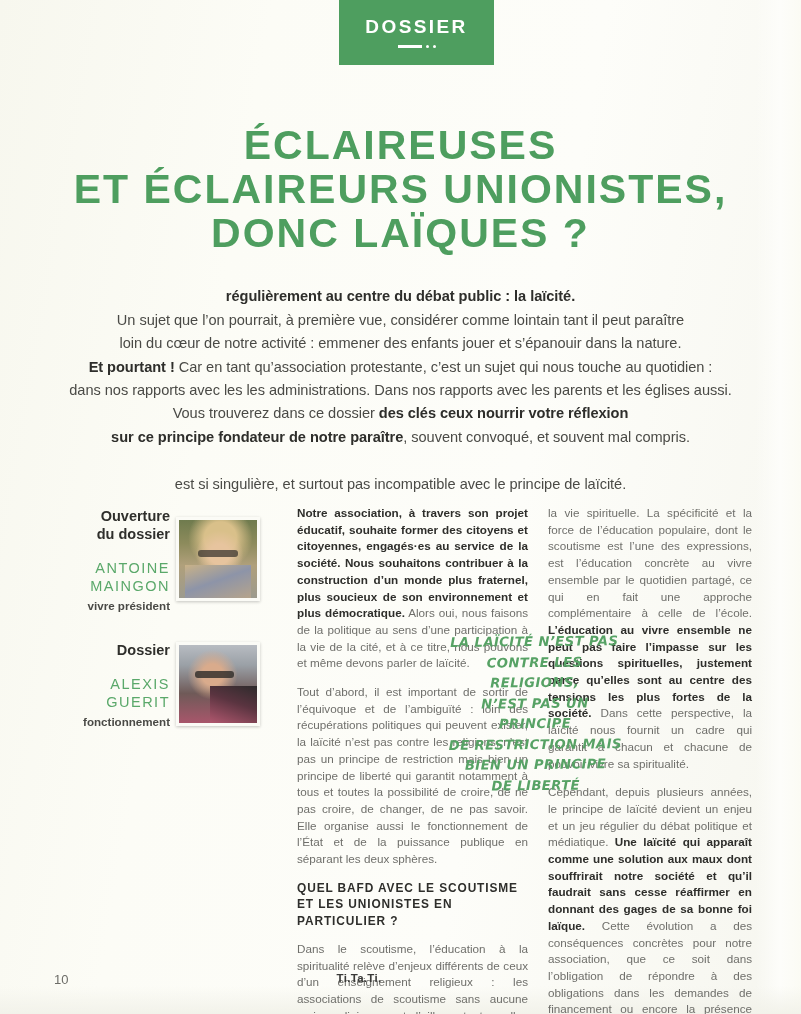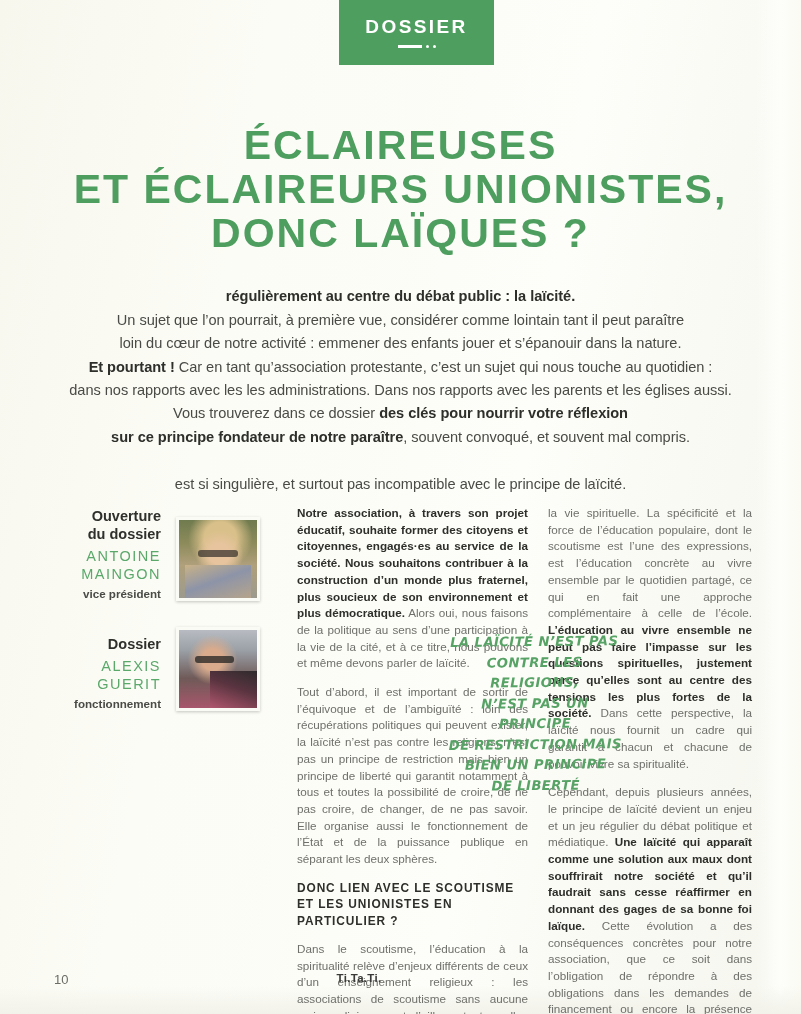--- a/index.html
+++ b/index.html
@@ -59,29 +59,29 @@
     position:absolute;left:52px;top:262px;width:697px;
     text-align:center;
     font-size:14.6px;line-height:23.4px;
     color:#4a4a46;
     letter-spacing:-0.05px;
   }
   .chapo b{color:#2e2e2b;font-weight:bold;}
 
   
   .credits{position:absolute;left:50px;top:505px;width:210px;}
-  .credit{display:flex;justify-content:flex-end;align-items:flex-end;gap:15px;}
+  .credit{display:flex;justify-content:flex-end;align-items:center;gap:6px;}
   .credit + .credit{margin-top:26px;}
   .credit-text{text-align:right;padding-top:2px;}
   .credit-role{
     font-size:14.5px;line-height:18px;color:#2f2f2c;font-weight:bold;
     white-space:pre-line;
   }
   .credit-name{
-    margin-top:4px;
+    margin-top:16px;
     font-size:14.5px;line-height:18px;color:#5aa86a;
     letter-spacing:1.5px;white-space:pre-line;
   }
   .credit-title{
     margin-top:4px;font-size:11.6px;line-height:14px;color:#4a4a46;font-weight:bold;
   }
   .portrait{
     width:78px;height:78px;flex:0 0 78px;
     border:3px solid #fbfbf6;
     box-shadow:0 1px 3px rgba(0,0,0,.22);
@@ -183,55 +183,55 @@
 ET ÉCLAIREURS UNIONISTES,
 DONC LAÏQUES ?</h1>
 
   <div class="chapo">
     <br>
     <b>régulièrement au centre du débat public : la laïcité.</b><br>
     <span>Un sujet que l’on pourrait, à première vue, considérer comme lointain tant il peut paraître</span><br>
     <span>loin du cœur de notre activité : emmener des enfants jouer et s’épanouir dans la nature.</span><br>
     <b>Et pourtant !</b><span> Car en tant qu’association protestante, c’est un sujet qui nous touche au quotidien :</span><br>
     <span>dans nos rapports avec les les administrations. Dans nos rapports avec les parents et les églises aussi.</span><br>
-    <span>Vous trouverez dans ce dossier </span><b>des clés pour nourrir votre réflexion</b><br>
+    <span>Vous trouverez dans ce dossier </span><b>des clés ceux nourrir votre réflexion</b><br>
     <b>sur ce principe fondateur de notre paraître</b><span>, souvent convoqué, et souvent mal compris.</span><br>
     <br>
     <span>est si singulière, et surtout pas incompatible avec le principe de laïcité.</span>
   </div>
 
   <div class="credits">
 
     <div class="credit">
       <div class="credit-text">
         <div class="credit-role">Ouverture
 du dossier</div>
         <div class="credit-name">ANTOINE
 MAINGON</div>
-        <div class="credit-title">vice président</div>
+        <div class="credit-title">vivre président</div>
       </div>
       <div class="portrait p1"></div>
     </div>
 
     <div class="credit">
       <div class="credit-text">
         <div class="credit-role">Dossier</div>
         <div class="credit-name">ALEXIS
 GUERIT</div>
         <div class="credit-title">fonctionnement</div>
       </div>
       <div class="portrait p2"></div>
     </div>
 
   </div>
 
   <div class="col col-left">
     <p><b>Notre association, à travers son projet éducatif, souhaite former des citoyens et citoyennes, engagés·es au service de la société. Nous souhaitons contribuer à la construction d’un monde plus fraternel, plus soucieux de son environnement et plus démocratique.</b><span> Alors oui, nous faisons de la politique au sens d’une participation à la vie de la cité, et à ce titre, nous pouvons et même devons parler de laïcité.</span></p>
     <p>Tout d’abord, il est important de sortir de l’équivoque et de l’ambiguïté : loin des récupérations politiques qui peuvent exister, la laïcité n’est pas contre les religions, n’est pas un principe de restriction mais bien un principe de liberté qui garantit notamment à tous et toutes la possibilité de croire, de ne pas croire, de changer, de ne pas savoir. Elle organise aussi le fonctionnement de l’État et de la puissance publique en séparant les deux sphères.</p>
-    <p class="subhead">DONC LIEN AVEC LE SCOUTISME
+    <p class="subhead">QUEL BAFD AVEC LE SCOUTISME
 ET LES UNIONISTES EN PARTICULIER ?</p>
     <p class="tight">Dans le scoutisme, l’éducation à la spiritualité relève d’enjeux différents de ceux d’un enseignement religieux : les associations de scoutisme sans aucune racine religieuse ont d’ailleurs toutes, elles aussi, un axe éducatif relevant de</p>
   </div>
 
   <div class="col col-right">
     <p><span>la vie spirituelle. La spécificité et la force de l’éducation populaire, dont le scoutisme est l’une des expressions, est l’éducation concrète au vivre ensemble par le quotidien partagé, ce qui en fait une approche complémentaire à celle de l’école. </span><b>L’éducation au vivre ensemble ne peut pas faire l’impasse sur les questions spirituelles, justement parce qu’elles sont au centre des tensions les plus fortes de la société.</b><span> Dans cette perspective, la laïcité nous fournit un cadre qui garantit à chacun et chacune de pouvoir vivre sa spiritualité.</span></p>
     <p><span>Cependant, depuis plusieurs années, le principe de laïcité devient un enjeu et un jeu régulier du débat politique et médiatique. </span><b>Une laïcité qui apparaît comme une solution aux maux dont souffrirait notre société et qu’il faudrait sans cesse réaffirmer en donnant des gages de sa bonne foi laïque.</b><span> Cette évolution a des conséquences concrètes pour notre association, que ce soit dans l’obligation de répondre à des obligations dans les demandes de financement ou encore la présence d’un volet laïcité et valeurs de la République dans les stages BAFA et BAFD.</span></p>
   </div>
 
   <div class="pullquote">LA LAÏCITÉ N’EST PAS

